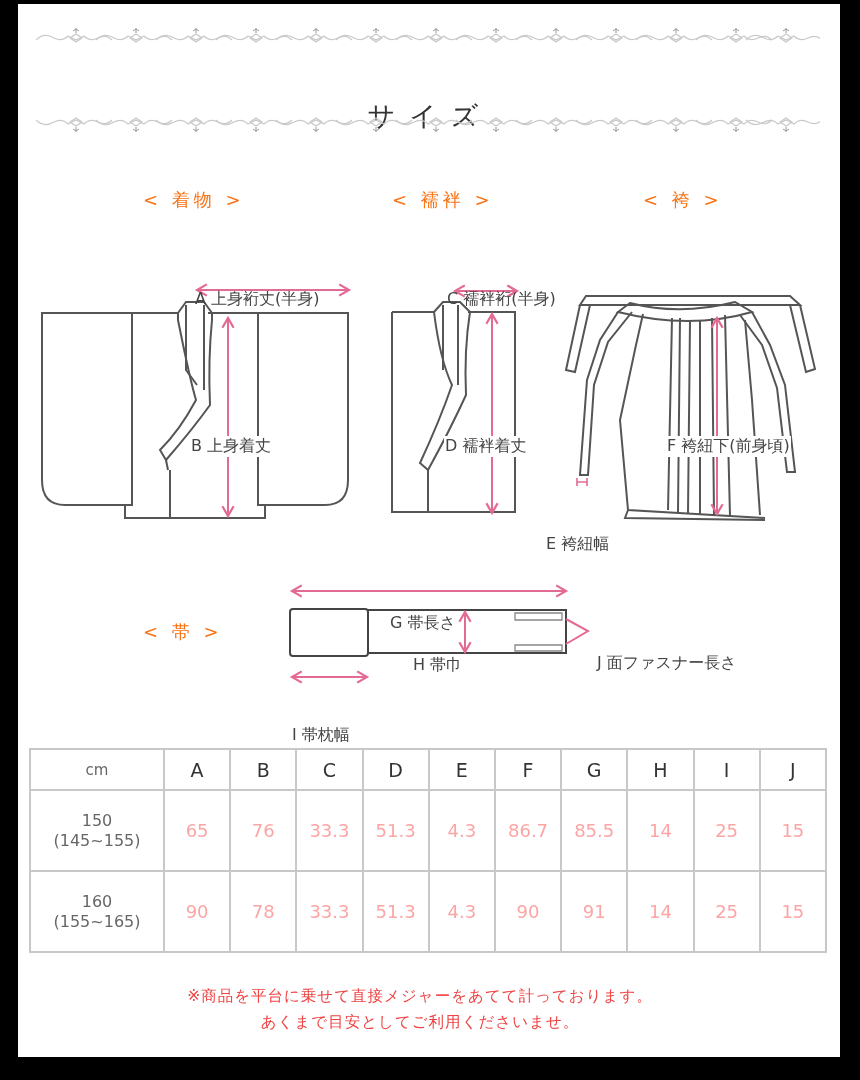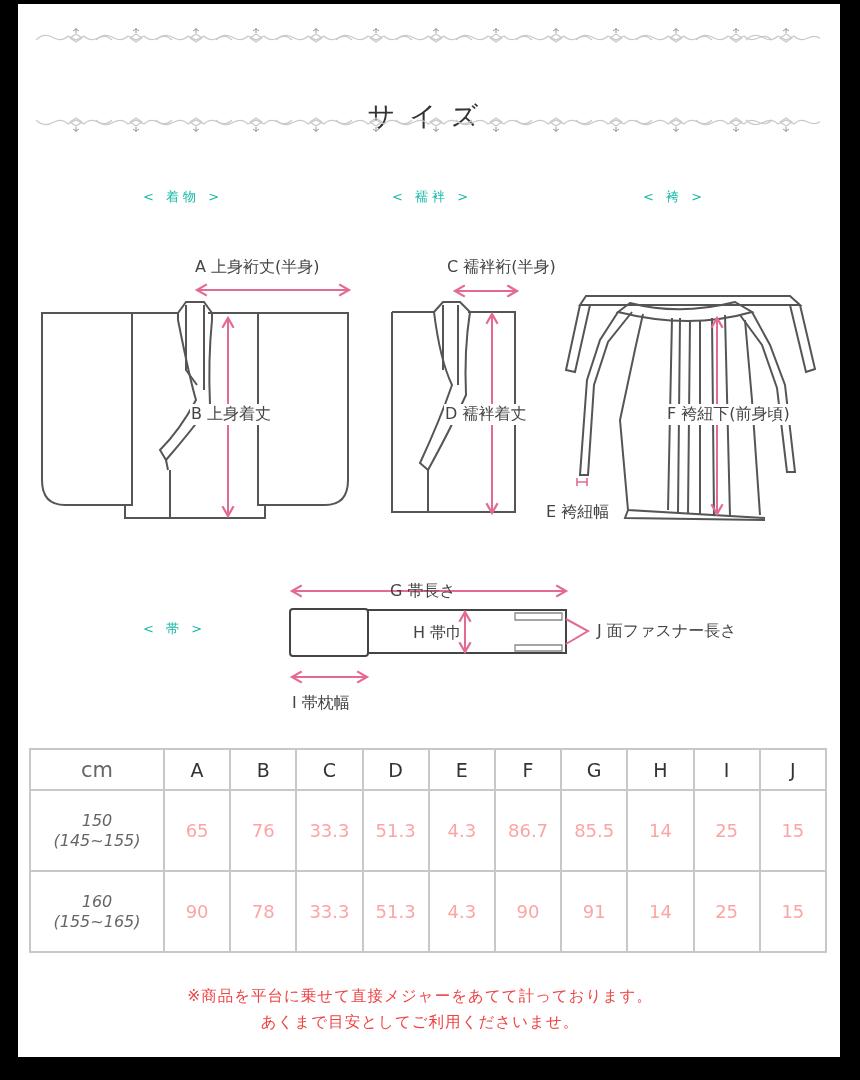--- a/index.html
+++ b/index.html
@@ -2,31 +2,31 @@
 <html><head>
 <meta charset="utf-8">
 <style>
   html, body { margin:0; padding:0; }
   body { width:860px; height:1080px; background:#000; position:relative; overflow:hidden;
          font-family:"DejaVu Sans", "Liberation Sans", sans-serif; color:#444; }
   .panel { position:absolute; left:18px; top:4px; width:822px; height:1053px; background:#fff; }
   .ornament { position:absolute; left:36px; width:784px; height:20px; }
   .title { position:absolute; left:0; width:860px; top:58px; text-align:center;
            font-family:"DejaVu Serif", "Liberation Serif", serif; font-size:27px; letter-spacing:14px; color:#333;margin-top:40px; }
-  .section { position:absolute; font-size:13px; color:#14b8a6; letter-spacing:4px; white-space:nowrap; }
-  .label { position:absolute; font-size:16px; color:#444; white-space:nowrap; background:#fff; padding:0 1px; }
+  .section { position:absolute; font-size:18px; color:#f97316; letter-spacing:4px; white-space:nowrap; }
+  .label { position:absolute; font-size:16px; color:#444; white-space:nowrap; background:#fff; padding:0 1px;margin-top:32px; }
   .label.nobg { background:transparent; }
   svg.diagram { position:absolute; left:0; top:0; width:860px; height:1080px; }
   table.size { position:absolute; left:29px; top:748px; width:798px; height:205px; border-collapse:collapse;
                table-layout:fixed; }
   table.size td, table.size th { border:2px solid #c8c8c8; text-align:center; color:#fca5a5;
                font-family:"DejaVu Sans", sans-serif; font-weight:normal; font-size:18px; padding:0; }
   table.size th { color:#333; font-size:19px; height:39px; }
-  table.size th.unit { color:#666; font-size:21px; }
-  table.size td.rowhead { line-height:20px; font-size:16px; color:#666;font-style:italic; }
+  table.size th.unit { color:#666; font-size:15px; }
+  table.size td.rowhead { line-height:20px; font-size:16px; color:#666; }
   .note { position:absolute; left:0; width:840px; text-align:center; font-size:15.5px; color:#ef4444; letter-spacing:1px; }
 </style>
 </head>
 <body>
 
 <div class="panel"></div>
 
 <svg class="ornament" style="top:26px" viewBox="0 0 784 20" preserveAspectRatio="none">
   <defs>
     <g id="orn-unit">

